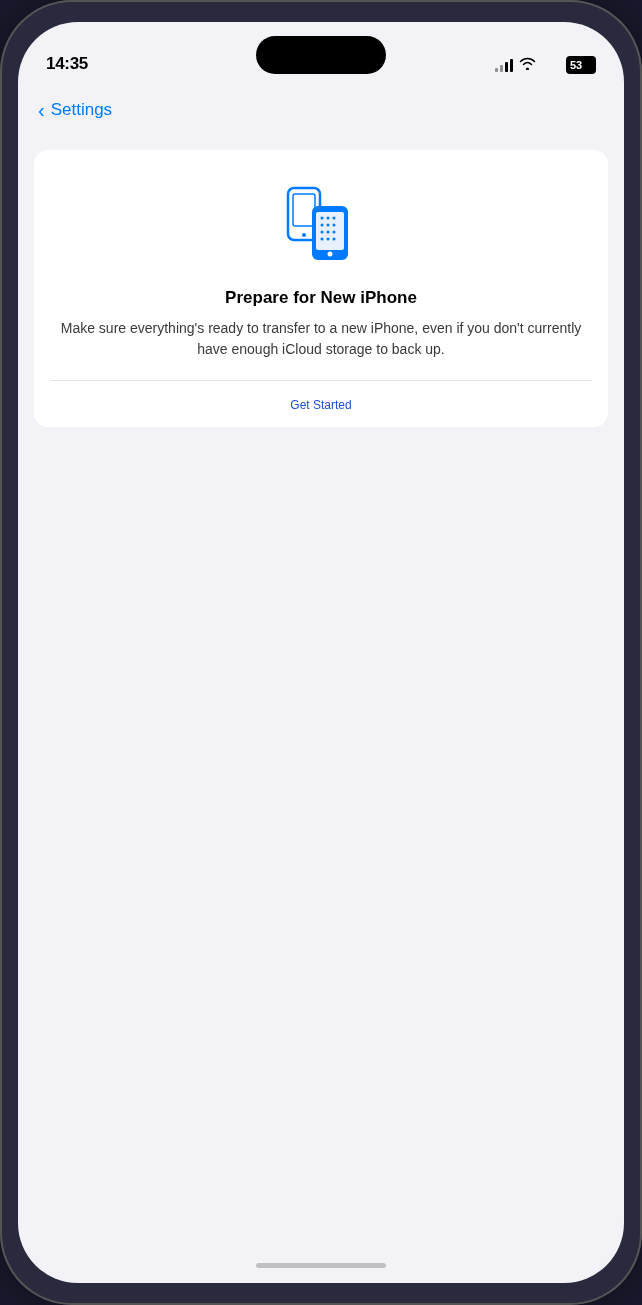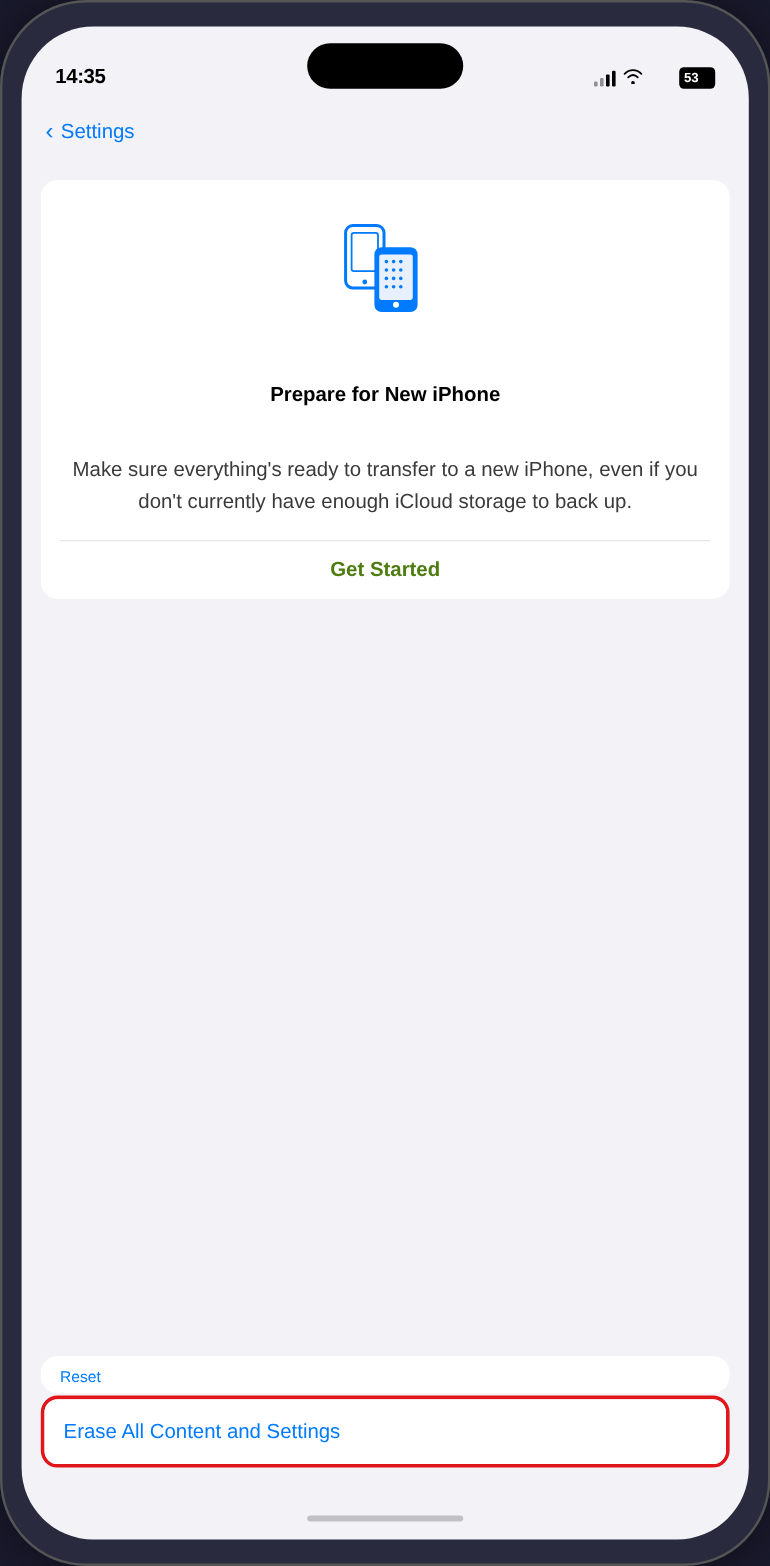--- a/index.html
+++ b/index.html
@@ -182,56 +182,54 @@
       border-radius: 14px;
       overflow: hidden;
     }
 
     .card-top {
       padding: 28px 24px 20px;
       display: flex;
       flex-direction: column;
       align-items: center;
       text-align: center;
-      gap: 30px;
     }
 
     .phone-transfer-icon {
       margin-bottom: 16px;
     }
 
     .card-title {
       font-size: 17px;
       font-weight: 700;
       color: #000;
       margin-bottom: 10px;
     }
 
     .card-description {
-      font-size: 17px;
+      font-size: 14px;
       color: #3a3a3c;
       line-height: 1.5;
     }
 
     .card-divider {
       height: 1px;
       background: #e5e5ea;
       margin: 0 16px;
     }
 
     .card-action {
       padding: 14px 24px;
       text-align: center;
     }
 
     .card-action-text {
-      font-size: 17px;
-      color: #4d7c0f;
+      font-size: 12px;
+      color: #1d4ed8;
       cursor: pointer;
-      font-weight: bold;
     }
 
     
     .spacer {
       flex: 1;
     }
 
     
     .bottom-section {
       padding: 0 16px 24px;
@@ -368,28 +366,19 @@
 
         <div class="card-action">
           <span class="card-action-text">Get Started</span>
         </div>
       </div>
 
       <div class="spacer"></div>
 
     </div>
 
-    <div class="bottom-section">
-      <div class="reset-card">
-        <div class="reset-label">Reset</div>
-      </div>
-
-      <div class="erase-button-wrapper">
-        <button class="erase-button">Erase All Content and Settings</button>
-      </div>
-    </div>
 
     <div class="home-indicator">
       <div class="home-bar"></div>
     </div>
 
   </div>
 </div>
 
 </body></html>

